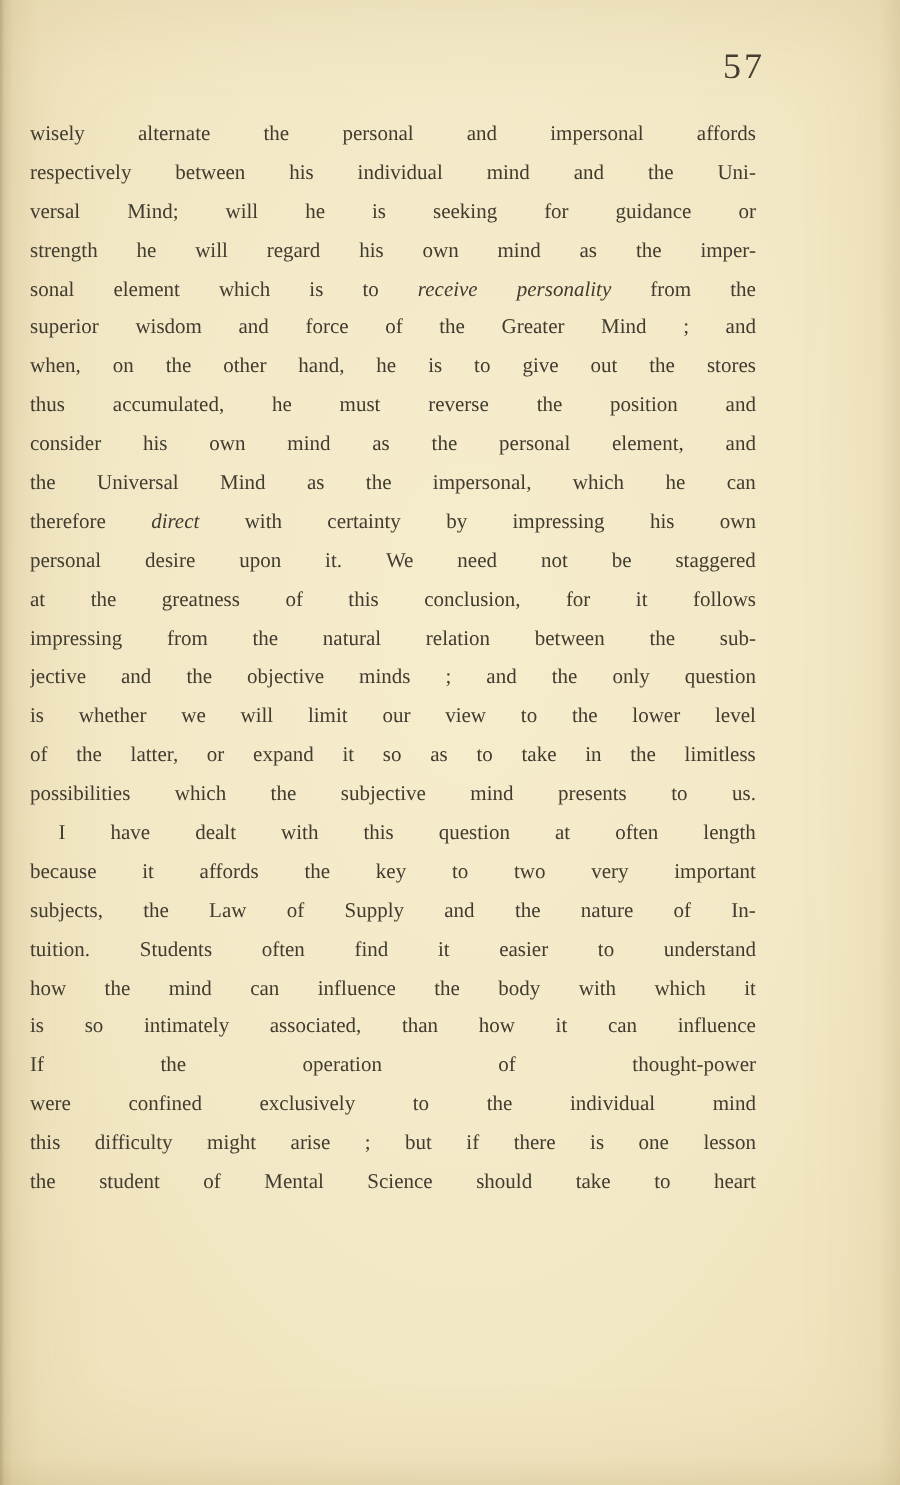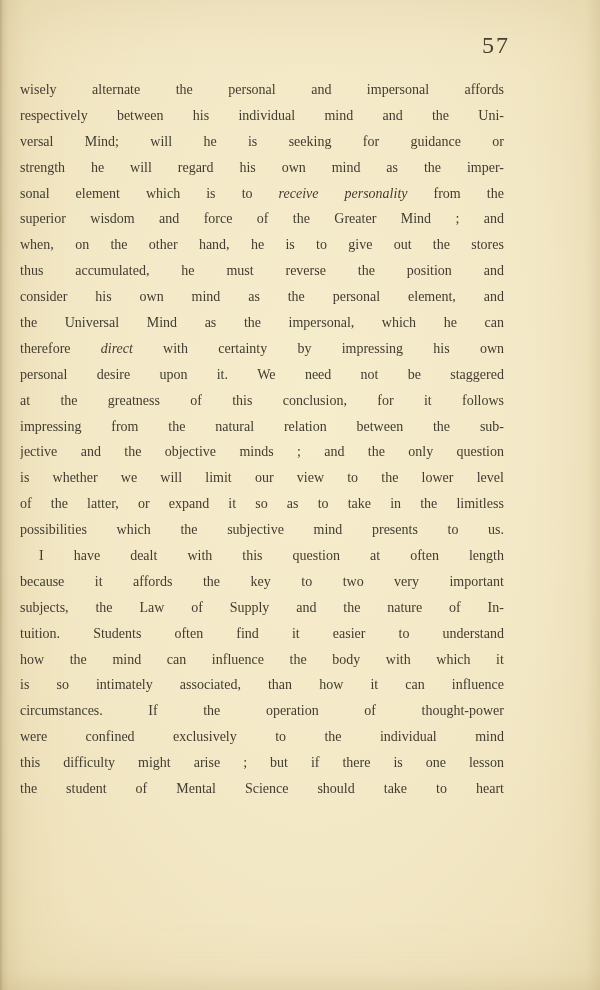--- a/index.html
+++ b/index.html
@@ -341,21 +341,20 @@
         <span>so</span>
         <span>intimately</span>
         <span>associated,</span>
         <span>than</span>
         <span>how</span>
         <span>it</span>
         <span>can</span>
         <span>influence</span>
       </div>
       <div class="line">
-        <span>circumstances.</span>
         <span>If</span>
         <span>the</span>
         <span>operation</span>
         <span>of</span>
         <span>thought-power</span>
       </div>
       <div class="line">
         <span>were</span>
         <span>confined</span>
         <span>exclusively</span>

